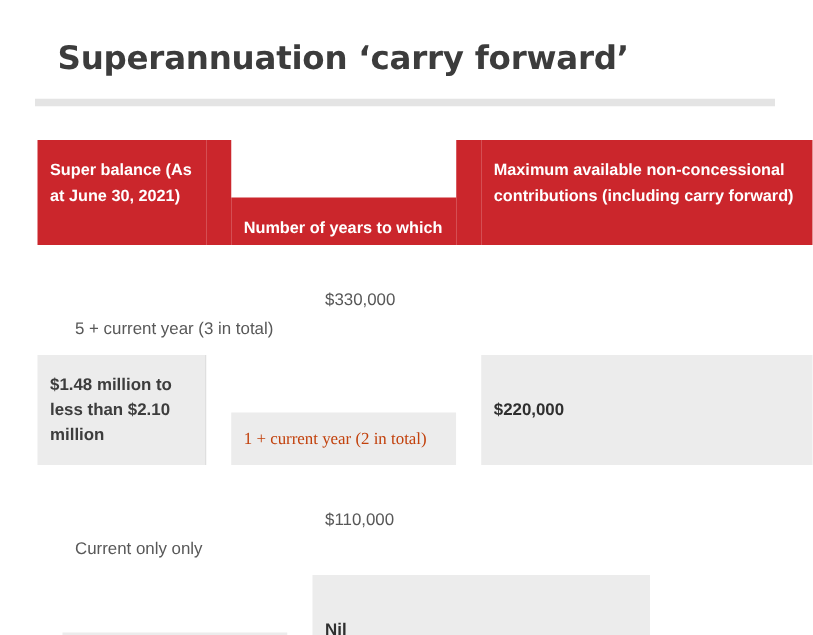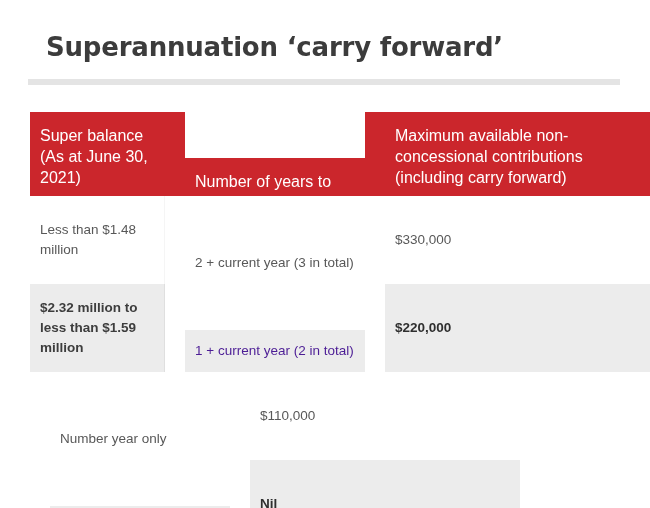--- a/index.html
+++ b/index.html
@@ -71,22 +71,22 @@
   }
   .col1 { width: 135px; flex: 0 0 135px; }
   .gap  { width: 3px;  flex: 0 0 3px; background: #ffffff; }
   .col2 { width: 180px; flex: 0 0 180px; margin-top: 46px; }
   .col3 { width: 270px; flex: 0 0 270px; }
 
   
   .row-header .cell {
     background: #cb262c;
     color: #ffffff;
-    font-weight: 400;
-    font-size: 16px;
+    font-weight: 700;
+    font-size: 13px;
     line-height: 21px;
     padding-top: 13px;
     padding-bottom: 13px;
   }
   .row-header {
     height: 84px;
   }
   .row-header .cell {
     display: flex;
     align-items: flex-start;
@@ -113,21 +113,21 @@
   .row-body .col2,
   .row-body .col3 {
     font-weight: 400;
     color: #585858;
   }
   .row-body.zebra .col2,
   .row-body.zebra .col3 {
     font-weight: 700;
     color: #3d3d3d;
   }
-  .row-body.zebra .col2 { font-weight: 400; color: #4c1d95; }
+  .row-body.zebra .col2 { font-weight: 400; color: #c2410c; font-family: Liberation Serif, serif; }
   .row-body.zebra .col3 { font-weight: 700; color: #2f2f2f; }
 
   
   .row-body .col1 { position: relative; }
   .row-body .col1::after {
     content: "";
     position: absolute;
     right: 0;
     top: 0;
     bottom: 0;
@@ -150,38 +150,37 @@
 
     <div class="row row-header">
       <div class="cell col1">Super balance (As at June 30, 2021)</div>
       <div class="cell gap"></div>
       <div class="cell col2">Number of years to which carry forward cap applies</div>
       <div class="cell gap"></div>
       <div class="cell col3">Maximum available non-concessional contributions (including carry forward)</div>
     </div>
 
     <div class="row row-body plain">
-      <div class="cell col1">Less than $1.48 million</div>
       <div class="cell gap"></div>
-      <div class="cell col2">2 + current year (3 in total)</div>
+      <div class="cell col2">5 + current year (3 in total)</div>
       <div class="cell gap"></div>
       <div class="cell col3">$330,000</div>
     </div>
 
     <div class="row row-body zebra">
-      <div class="cell col1">$2.32 million to less than $1.59 million</div>
+      <div class="cell col1">$1.48 million to less than $2.10 million</div>
       <div class="cell gap"></div>
       <div class="cell col2">1 + current year (2 in total)</div>
       <div class="cell gap"></div>
       <div class="cell col3">$220,000</div>
     </div>
 
     <div class="row row-body plain">
       <div class="cell gap"></div>
-      <div class="cell col2">Number year only</div>
+      <div class="cell col2">Current only only</div>
       <div class="cell gap"></div>
       <div class="cell col3">$110,000</div>
     </div>
 
     <div class="row row-body zebra">
       <div class="cell gap"></div>
       <div class="cell col2">Nil</div>
       <div class="cell gap"></div>
       <div class="cell col3">Nil</div>
     </div>

